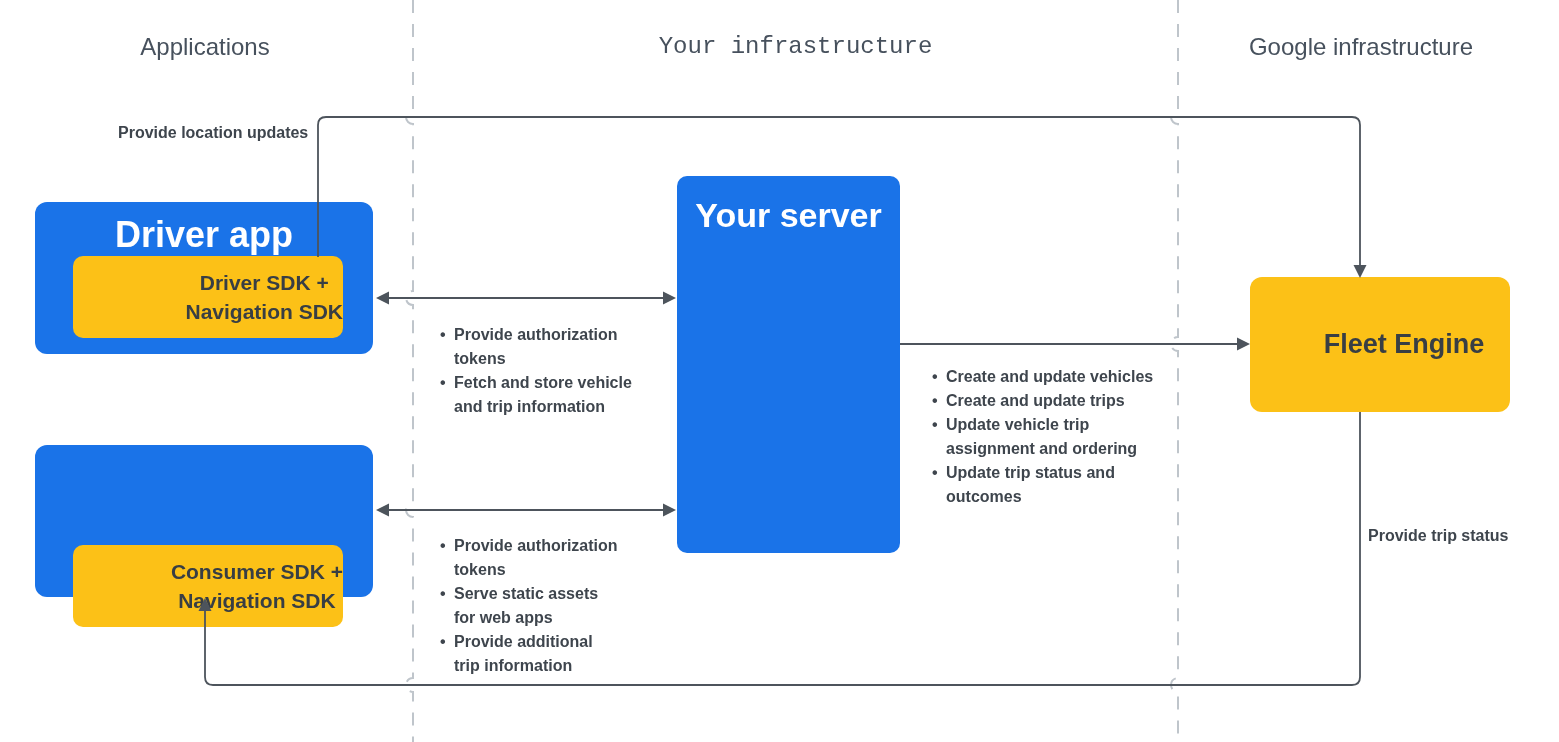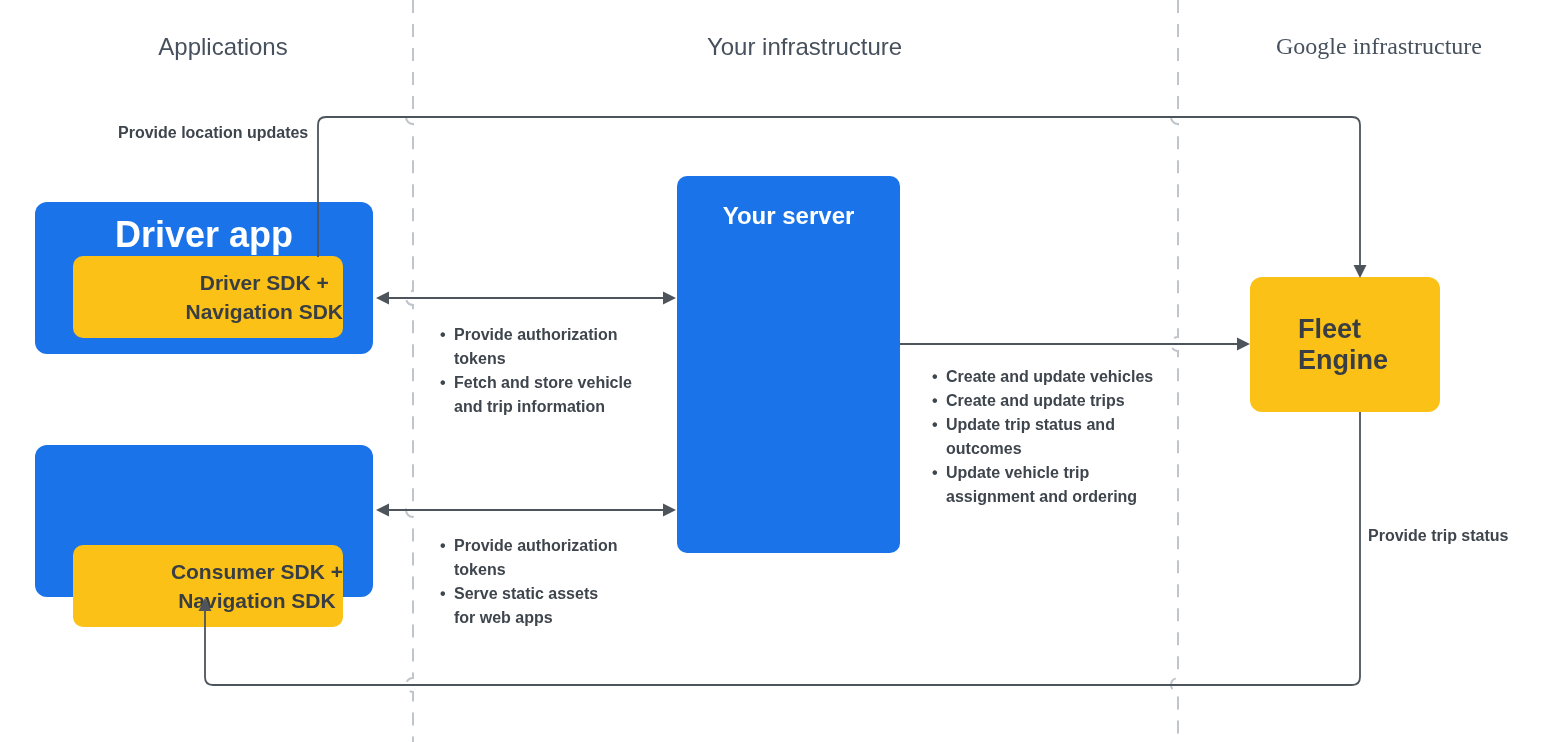--- a/index.html
+++ b/index.html
@@ -24,41 +24,41 @@
     position:absolute;left:0;top:0;z-index:5;
     pointer-events:none;
   }
   svg.wires .solid{stroke:var(--line,#4d545c);stroke-width:1.8;fill:none;}
   svg.wires .head{fill:var(--line,#4d545c);stroke:none;}
   svg.wires .dashed{stroke:var(--lane_divider,#bfc5cb);stroke-width:2;fill:none;stroke-dasharray:13 11;}
   .lane-label{
     position:absolute;top:33px;
     font-size:24px;font-weight:400;
     color:var(--heading_text,#47515d);
-    text-align:center;z-index:2;padding-left:18px;
+    text-align:center;z-index:2;
   }
   .node{position:absolute;border-radius:12px;z-index:1;box-sizing:border-box;}
   .node.blue{background:var(--node_blue,#1a73e8);}
   .node.yellow{background:var(--node_yellow,#fcc117);border-radius:10px;}
   .app-title{
     margin-top:12px;text-align:center;
     font-size:36px;font-weight:700;color:var(--text_on_blue,#ffffff);
   }
   .sdk-box{
     position:absolute;left:38px;width:270px;height:82px;
     display:flex;align-items:center;justify-content:flex-end;
   }
   .sdk-label{
     white-space:pre-line;text-align:center;
     font-size:21px;font-weight:700;line-height:29px;
     color:var(--text_on_yellow,#383e44);
   }
   .server-title{
-    margin-top:26px;text-align:center;
-    font-size:24px;font-weight:700;color:var(--text_on_blue,#ffffff);
+    margin-top:20px;text-align:center;
+    font-size:34px;font-weight:700;color:var(--text_on_blue,#ffffff);
   }
   .fleet{
     display:flex;align-items:center;justify-content:center;
   }
   .fleet-title{
     font-size:27px;font-weight:700;color:var(--text_on_yellow,#383e44);
   }
   .edge-label{
     position:absolute;z-index:3;
     font-size:16px;font-weight:700;line-height:17px;
@@ -101,65 +101,67 @@
     <polygon class="head" points="676,510 663,503.5 663,516.5"></polygon>
 
     <path class="solid" d="M900 344 L1237 344"></path>
     <polygon class="head" points="1250,344 1237,337.5 1237,350.5"></polygon>
 
     <path class="solid" d="M1360 412 L1360 677 Q1360 685 1352 685 L213 685 Q205 685 205 677 L205 610"></path>
     <polygon class="head" points="205,598 198.5,611 211.5,611"></polygon>
   </svg>
 
   <div class="lane-label" style="left:0;width:410px;">Applications</div>
-  <div class="lane-label" style="left:404px;width:765px;">Your infrastructure</div>
-  <div class="lane-label" style="left:1163px;width:396px;font-family:Liberation Serif, serif;">Google infrastructure</div>
+  <div class="lane-label" style="left:413px;width:765px;font-family:Liberation Mono, monospace;">Your infrastructure</div>
+  <div class="lane-label" style="left:1163px;width:396px;">Google infrastructure</div>
 
   <div class="node blue" style="left:35px;top:202px;width:338px;height:152px;">
     <div class="app-title">Driver app</div>
     <div class="node yellow sdk-box" style="top:54px;">
       <span class="sdk-label">Driver SDK +
 Navigation SDK</span>
     </div>
   </div>
 
   <div class="node blue" style="left:35px;top:445px;width:338px;height:152px;">
     <div class="node yellow sdk-box" style="top:56px;margin-top:44px;">
       <span class="sdk-label">Consumer SDK +
 Navigation SDK</span>
     </div>
   </div>
 
   <div class="node blue" style="left:677px;top:176px;width:223px;height:377px;border-radius:10px;">
     <div class="server-title">Your server</div>
   </div>
 
-  <div class="node yellow fleet" style="left:1250px;top:277px;width:190px;height:135px;border-radius:12px;padding-left:48px;">
+  <div class="node yellow fleet" style="left:1250px;top:277px;width:260px;height:135px;border-radius:12px;padding-left:48px;">
     <span class="fleet-title">Fleet Engine</span>
   </div>
 
   <div class="edge-label" style="left:118px;top:96px;margin-top:28px;">Provide location updates</div>
   <div class="edge-label" style="left:1368px;top:527px;">Provide trip status</div>
 
   <ul class="bullets" style="left:424px;top:307px;width:230px;">
       <li>Provide authorization
 tokens</li>
       <li>Fetch and store vehicle
 and trip information</li>
     </ul>
 
   <ul class="bullets" style="left:424px;top:518px;width:230px;">
       <li>Provide authorization
 tokens</li>
       <li>Serve static assets
 for web apps</li>
+      <li>Provide additional
+trip information</li>
     </ul>
 
   <ul class="bullets" style="left:916px;top:349px;width:260px;">
       <li>Create and update vehicles</li>
       <li>Create and update trips</li>
+      <li>Update vehicle trip
+assignment and ordering</li>
       <li>Update trip status and
 outcomes</li>
-      <li>Update vehicle trip
-assignment and ordering</li>
     </ul>
 
 </div>
 
 </body></html>

